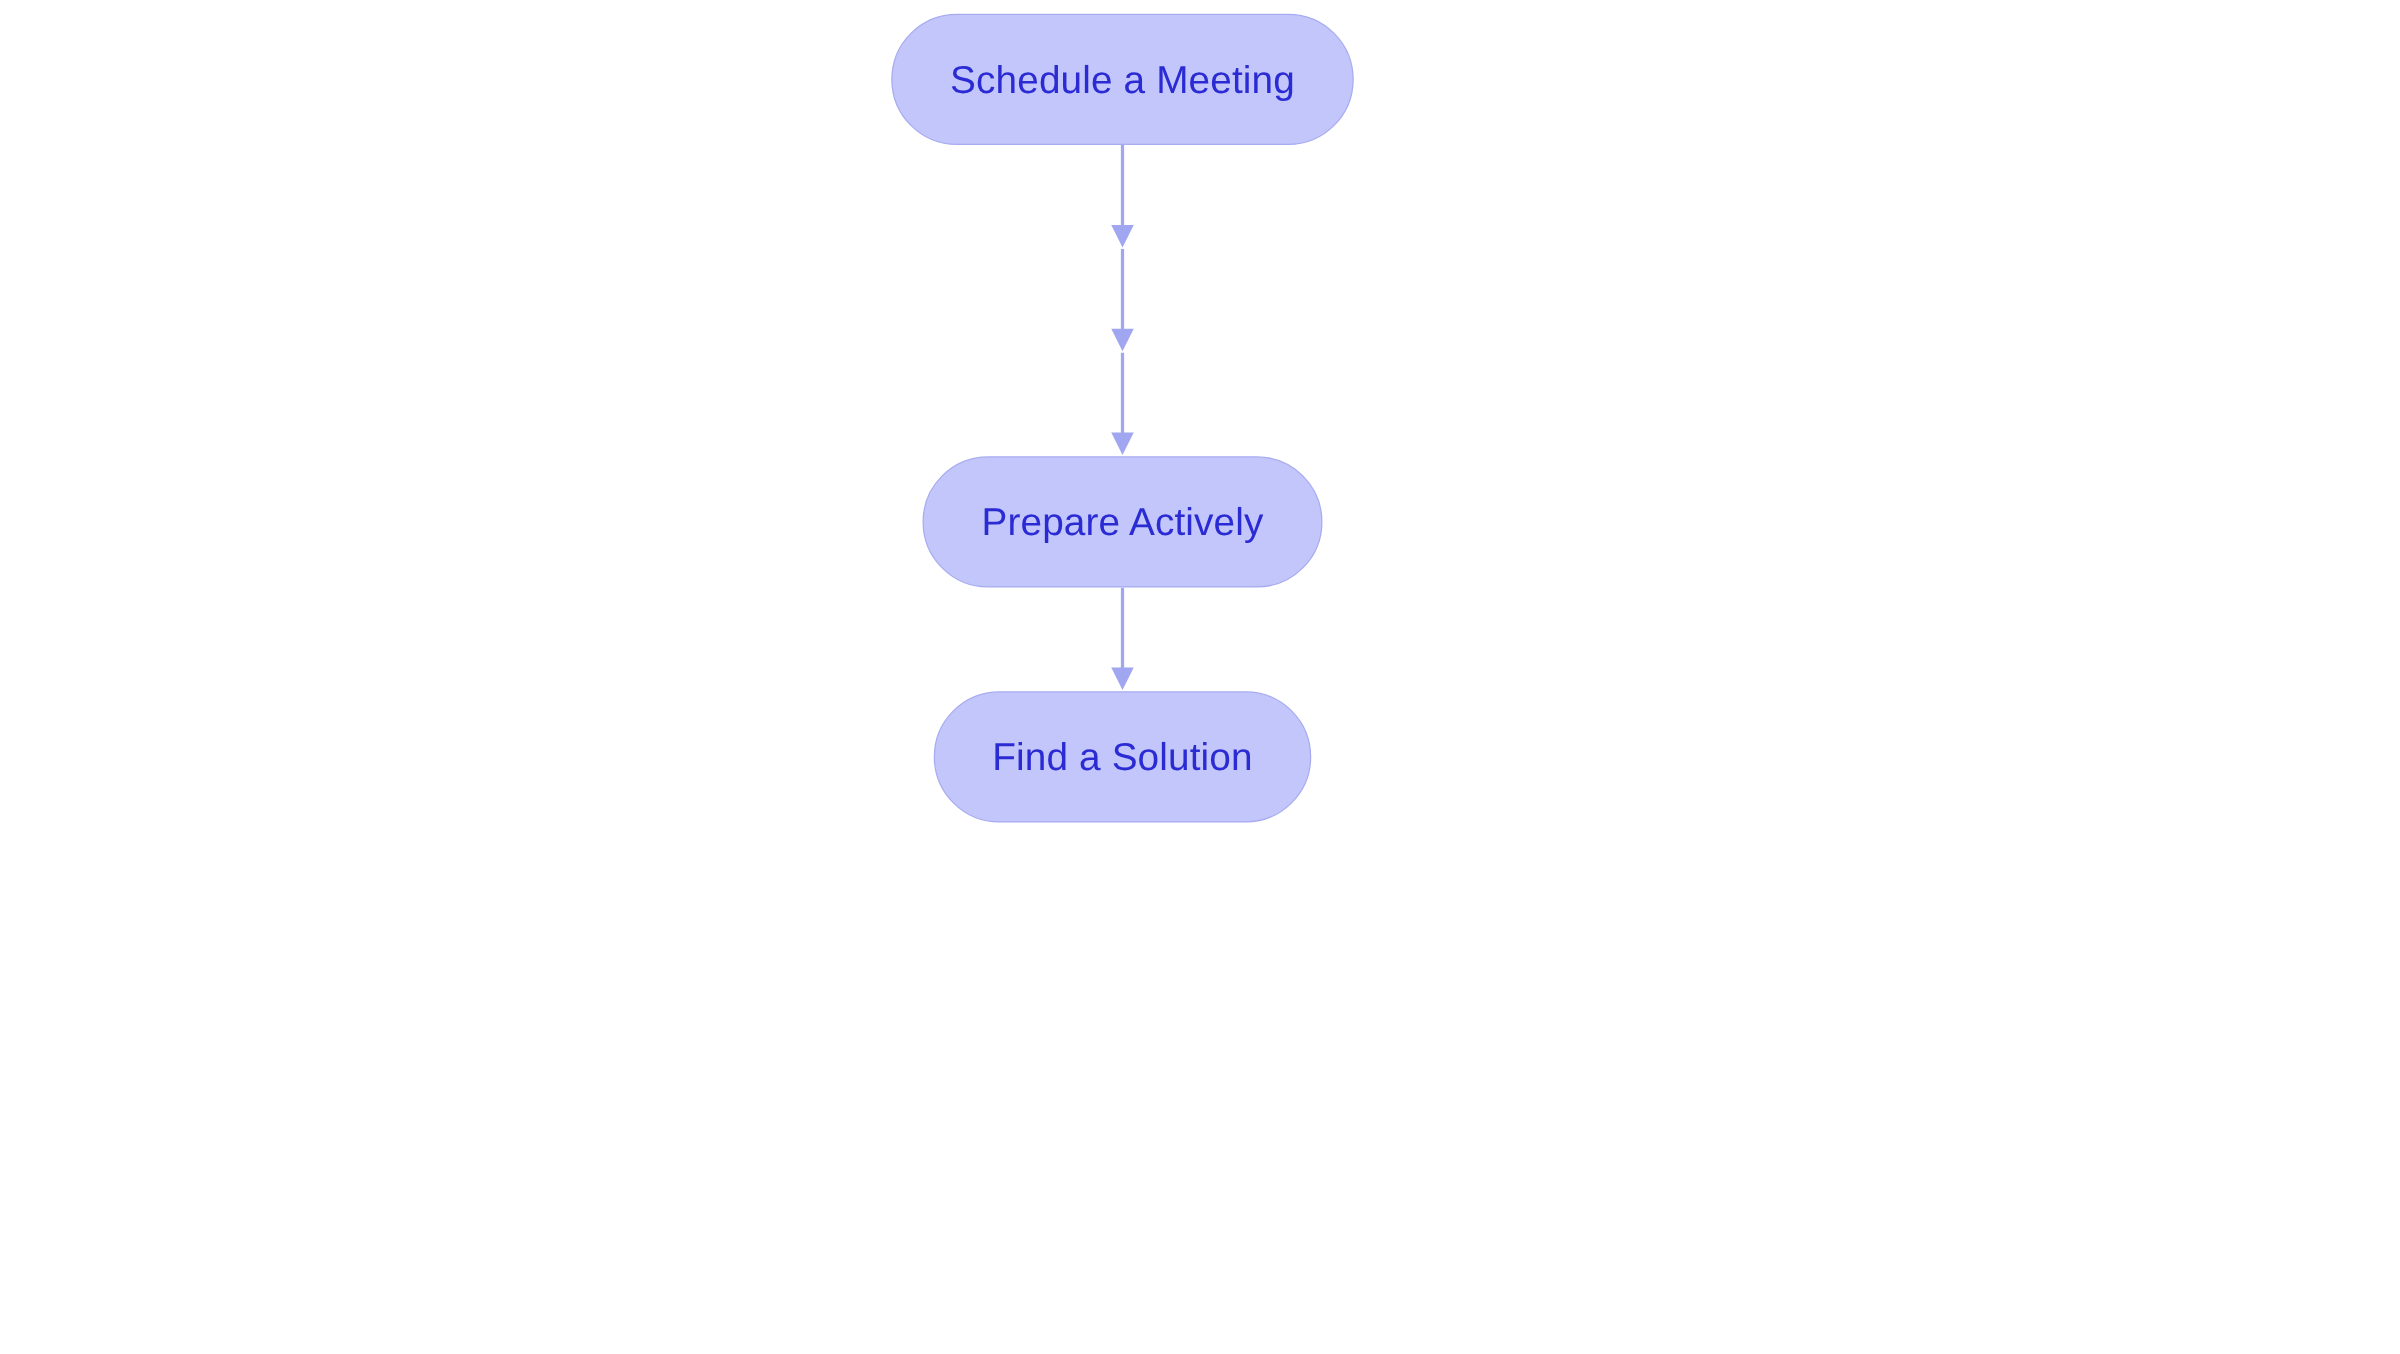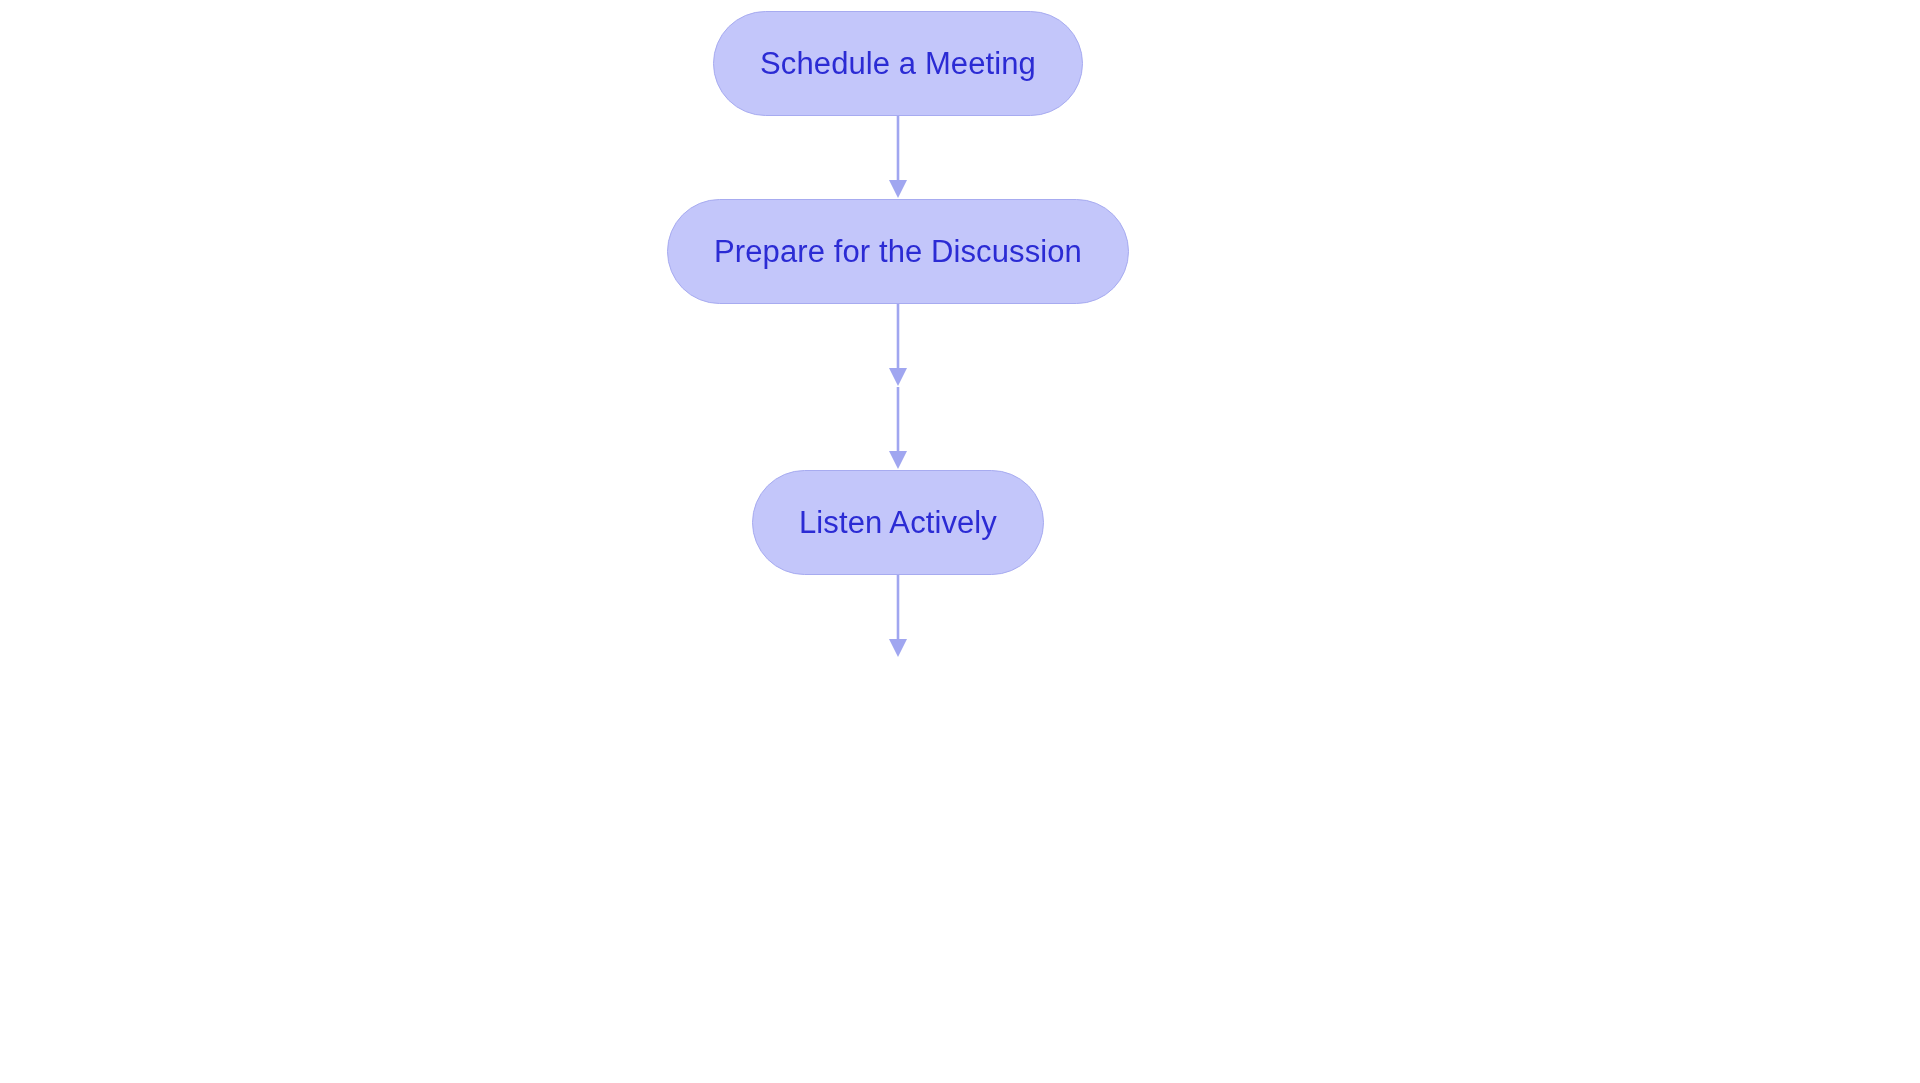--- a/index.html
+++ b/index.html
@@ -66,39 +66,39 @@
 
     <div class="node">
       <span class="node-label">Schedule a Meeting</span>
     </div>
 
     <svg class="connector" width="40" height="83" viewBox="0 0 40 83">
       <line x1="20" y1="0" x2="20" y2="66" stroke="#a0a6f0" stroke-width="2.6"></line>
       <polygon points="11,64 29,64 20,82" fill="#a0a6f0"></polygon>
     </svg>
 
-    <div class="node">
-      <span class="node-label">Prepare for the Discussion</span>
-    </div>
 
     <svg class="connector" width="40" height="83" viewBox="0 0 40 83">
       <line x1="20" y1="0" x2="20" y2="66" stroke="#a0a6f0" stroke-width="2.6"></line>
       <polygon points="11,64 29,64 20,82" fill="#a0a6f0"></polygon>
     </svg>
 
 
     <svg class="connector" width="40" height="83" viewBox="0 0 40 83">
       <line x1="20" y1="0" x2="20" y2="66" stroke="#a0a6f0" stroke-width="2.6"></line>
       <polygon points="11,64 29,64 20,82" fill="#a0a6f0"></polygon>
     </svg>
 
     <div class="node">
-      <span class="node-label">Listen Actively</span>
+      <span class="node-label">Prepare Actively</span>
     </div>
 
     <svg class="connector" width="40" height="83" viewBox="0 0 40 83">
       <line x1="20" y1="0" x2="20" y2="66" stroke="#a0a6f0" stroke-width="2.6"></line>
       <polygon points="11,64 29,64 20,82" fill="#a0a6f0"></polygon>
     </svg>
 
+    <div class="node">
+      <span class="node-label">Find a Solution</span>
+    </div>
 
   </div>
 </div>
 
 </body></html>

